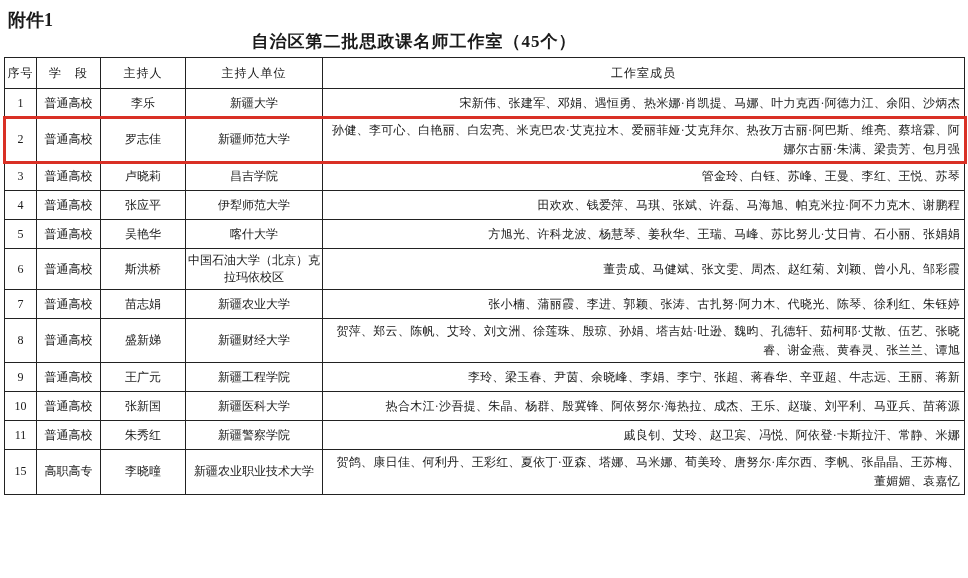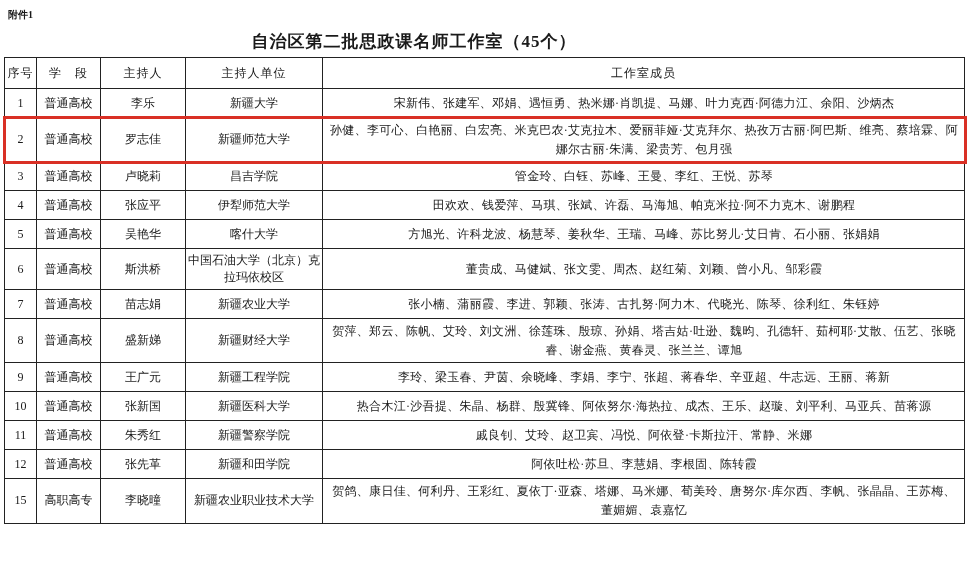--- a/index.html
+++ b/index.html
@@ -5,21 +5,21 @@
   * { margin: 0; padding: 0; box-sizing: border-box; }
   html, body {
     width: 968px; height: 578px;
     background: #ffffff;
     overflow: hidden;
     font-family: "Liberation Serif", "DejaVu Serif", serif;
     color: #1a1a1a;
   }
   .attachment {
     position: absolute; top: 8px; left: 8px;
-    font-size: 10px; font-weight: bold;
+    font-size: 18px; font-weight: bold;
   }
   .title {
     position: absolute; top: 30px; left: 0; width: 828px;
     text-align: center;
     font-size: 17px; font-weight: bold;
     letter-spacing: 1px;
   }
   table {
     position: absolute; top: 57px; left: 4px;
     width: 960px;
@@ -35,21 +35,21 @@
   table { border: 1.5px solid #222; }
   th {
     font-weight: normal;
     height: 31px;
     text-align: center;
     letter-spacing: 1px;
   }
   td { height: 29px; }
   td.c { text-align: center; }
   td.members {
-    text-align: center;
+    text-align: right;
     padding-left: 5px;
     padding-right: 4px;
     line-height: 1.55;
     letter-spacing: 0.3px;
   }
   tr.hl {
     outline: 3px solid #d93025;
     outline-offset: -1px;
   }
 </style>
@@ -148,27 +148,20 @@
     <td class="members">热合木江·沙吾提、朱晶、杨群、殷冀锋、阿依努尔·海热拉、成杰、王乐、赵璇、刘平利、马亚兵、苗蒋源</td>
   </tr>
       <tr>
     <td class="c">11</td>
     <td class="c">普通高校</td>
     <td class="c">朱秀红</td>
     <td class="c">新疆警察学院</td>
     <td class="members">戚良钊、艾玲、赵卫宾、冯悦、阿依登·卡斯拉汗、常静、米娜</td>
   </tr>
       <tr>
-    <td class="c">12</td>
-    <td class="c">普通高校</td>
-    <td class="c">张先革</td>
-    <td class="c">新疆和田学院</td>
-    <td class="members">阿依吐松·苏旦、李慧娟、李根固、陈转霞</td>
-  </tr>
-      <tr>
     <td class="c">15</td>
     <td class="c">高职高专</td>
     <td class="c">李晓曈</td>
     <td class="c">新疆农业职业技术大学</td>
     <td class="members">贺鸽、康日佳、何利丹、王彩红、夏依丁·亚森、塔娜、马米娜、荀美玲、唐努尔·库尔西、李帆、张晶晶、王苏梅、董媚媚、袁嘉忆</td>
   </tr>
     </tbody>
 </table>
 
 </body></html>

